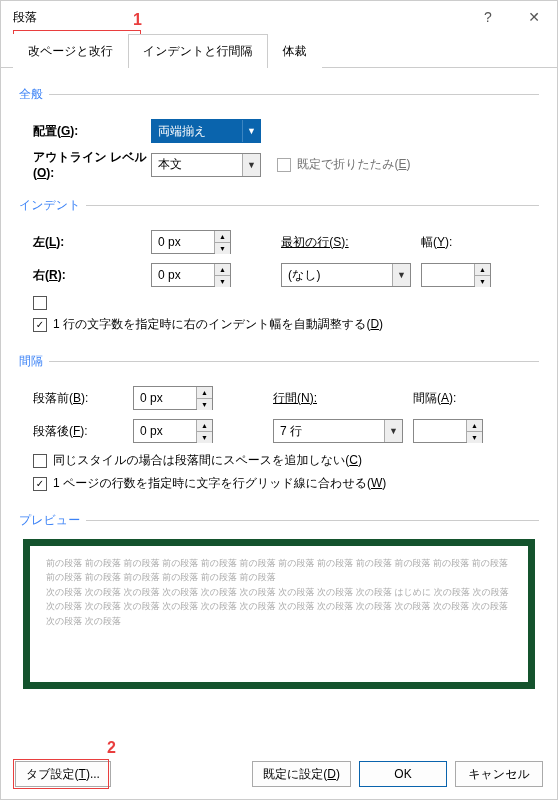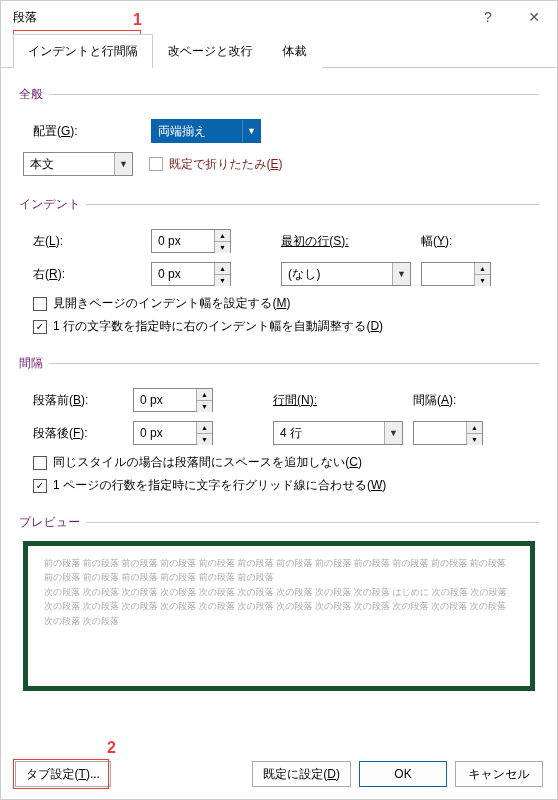--- a/index.html
+++ b/index.html
@@ -8,83 +8,84 @@
   .titlebar { height: 32px; display: flex; align-items: center; padding: 0 0 0 12px; }
   .titlebar .title { flex: 1; font-size: 12px; }
   .titlebar .btn { width: 46px; height: 32px; display: flex; align-items: center; justify-content: center; color: #555; font-size: 14px; }
   .tabs { display: flex; border-bottom: 1px solid #ccc; padding-left: 12px; position: relative; }
   .tab { padding: 8px 14px; font-size: 12px; border: 1px solid transparent; border-bottom: none; position: relative; top: 1px; background: #fff; }
   .tab.active { border-color: #ccc; }
   .annot { position: absolute; color: #e93e3e; font-weight: bold; font-size: 16px; pointer-events: none; }
   .annot-box { position: absolute; border: 1.5px solid #e93e3e; pointer-events: none; }
   .body { padding: 12px 18px 0 18px; }
   fieldset.group { border: none; border-top: 1px solid #ccc; margin: 6px 0 10px 0; padding: 10px 4px 4px 4px; }
-  fieldset.group > legend { padding: 0 6px 0 0; margin-left: -4px; font-size: 12px; color: #701a75; }
+  fieldset.group > legend { padding: 0 6px 0 0; margin-left: -4px; font-size: 12px; color: #3b82f6; }
   .row { display: flex; align-items: center; min-height: 30px; margin: 3px 0; }
-  .lbl { width: 128px; padding-left: 10px; }
+  .lbl { width: 128px; padding-left: 10px; font-weight: bold; }
   .lbl2 { width: 110px; padding-left: 10px; }
   .lbl-mid { width: 90px; text-decoration: underline; }
   .lbl-right { width: 60px; }
   .combo, .numbox { display: inline-flex; align-items: center; border: 1px solid #888; background: #fff; height: 24px; }
   .combo.hl { background: #0a64ad; color: #fff; border-color: #0a64ad; }
   .combo .val { flex: 1; padding: 0 6px; font-size: 12px; }
   .combo .arrow { width: 18px; text-align: center; font-size: 9px; color: #333; border-left: 1px solid #aaa; background: #eee; height: 100%; display:flex; align-items:center; justify-content:center;}
   .combo.hl .arrow { background: #0a64ad; border-left-color: #3c85c1; color: #fff; }
   .numbox .val { flex: 1; padding: 0 6px; font-size: 12px; }
   .spin { display: flex; flex-direction: column; width: 16px; border-left: 1px solid #aaa; height: 100%; }
   .spin div { flex: 1; font-size: 7px; text-align: center; line-height: 11px; background: #eee; }
   .spin div:first-child { border-bottom: 1px solid #aaa; }
   .chkrow { display: flex; align-items: center; padding-left: 10px; margin: 6px 0; }
   .chk { width: 14px; height: 14px; border: 1px solid #555; margin-right: 6px; display: flex; align-items: center; justify-content: center; font-size: 10px; color: #000; }
   .u { text-decoration: underline; }
-  .preview-box { border: 5px solid #14532d; height: 150px; padding: 10px 16px; font-size: 9px; color: #aaa; line-height: 1.6; overflow: hidden; }
+  .preview-box { border: 7px solid #14532d; height: 150px; padding: 10px 16px; font-size: 9px; color: #aaa; line-height: 1.6; overflow: hidden; }
   .preview-box .cur { color: #333; }
   .footer { position: absolute; bottom: 0; left: 0; right: 0; padding: 12px 14px; display: flex; align-items: center; gap: 8px; }
   .btn-base { height: 26px; border: 1px solid #aaa; background: #fdfdfd; display: inline-flex; align-items: center; justify-content: center; font-size: 12px; padding: 0 10px; min-width: 88px; }
   .btn-ok { border: 1.5px solid #0a64ad; min-width: 88px; }
   .spacer { flex: 1; }
 </style>
 </head>
 <body>
 
 <div class="window">
 
   <div class="titlebar">
     <div class="title">段落</div>
     <div class="btn">?</div>
     <div class="btn">✕</div>
   </div>
 
   <div class="tabs">
     <div class="annot-box" style="left:12px; top:-3px; width:128px; height:36px;"></div>
     <div class="annot" style="left:132px; top:-22px;">1</div>
+    <div class="tab">改ページと改行</div>
     <div class="tab active">インデントと行間隔</div>
-    <div class="tab">改ページと改行</div>
     <div class="tab">体裁</div>
   </div>
 
   <div class="body">
 
     <fieldset class="group">
       <legend>全般</legend>
       <div class="row">
         <div class="lbl"><span>配置(<span class="u">G</span>):</span></div>
         <div class="combo hl" style="width:110px;">
           <div class="val">両端揃え</div>
           <div class="arrow">▼</div>
         </div>
       </div>
       <div class="row">
+        <div class="lbl"><span>アウトライン レベル(<span class="u">O</span>):</span></div>
         <div class="combo" style="width:110px;">
           <div class="val">本文</div>
           <div class="arrow">▼</div>
         </div>
         <div style="width:16px;"></div>
         <div class="chk" style="opacity:.5;"></div>
-        <span style="color:#7f1d1d;">既定で折りたたみ(<span class="u">E</span>)</span>
+        <span style="color:#737373;">既定で折りたたみ(<span class="u">E</span>)</span>
       </div>
     </fieldset>
 
     <fieldset class="group">
       <legend>インデント</legend>
       <div class="row">
         <div class="lbl"><span>左(<span class="u">L</span>):</span></div>
         <div class="numbox" style="width:80px;">
           <div class="val">0 px</div>
           <div class="spin">
@@ -115,21 +116,20 @@
         <div class="numbox" style="width:70px;">
           <div class="val"></div>
           <div class="spin">
               <div>▲</div>
               <div>▼</div>
             </div>
         </div>
       </div>
       <div class="chkrow">
         <div class="chk"></div>
-        <span>見開きページのインデント幅を設定する(<span class="u">M</span>)</span>
       </div>
       <div class="chkrow">
         <div class="chk">✓</div>
         <span>1 行の文字数を指定時に右のインデント幅を自動調整する(<span class="u">D</span>)</span>
       </div>
     </fieldset>
 
     <fieldset class="group">
       <legend>間隔</legend>
       <div class="row">
@@ -150,21 +150,21 @@
         <div class="lbl2"><span>段落後(<span class="u">F</span>):</span></div>
         <div class="numbox" style="width:80px;">
           <div class="val">0 px</div>
           <div class="spin">
               <div>▲</div>
               <div>▼</div>
             </div>
         </div>
         <div style="width:60px;"></div>
         <div class="combo" style="width:130px;">
-          <div class="val">4 行</div>
+          <div class="val">7 行</div>
           <div class="arrow">▼</div>
         </div>
         <div style="width:10px;"></div>
         <div class="numbox" style="width:70px;">
           <div class="val"></div>
           <div class="spin">
               <div>▲</div>
               <div>▼</div>
             </div>
         </div>

